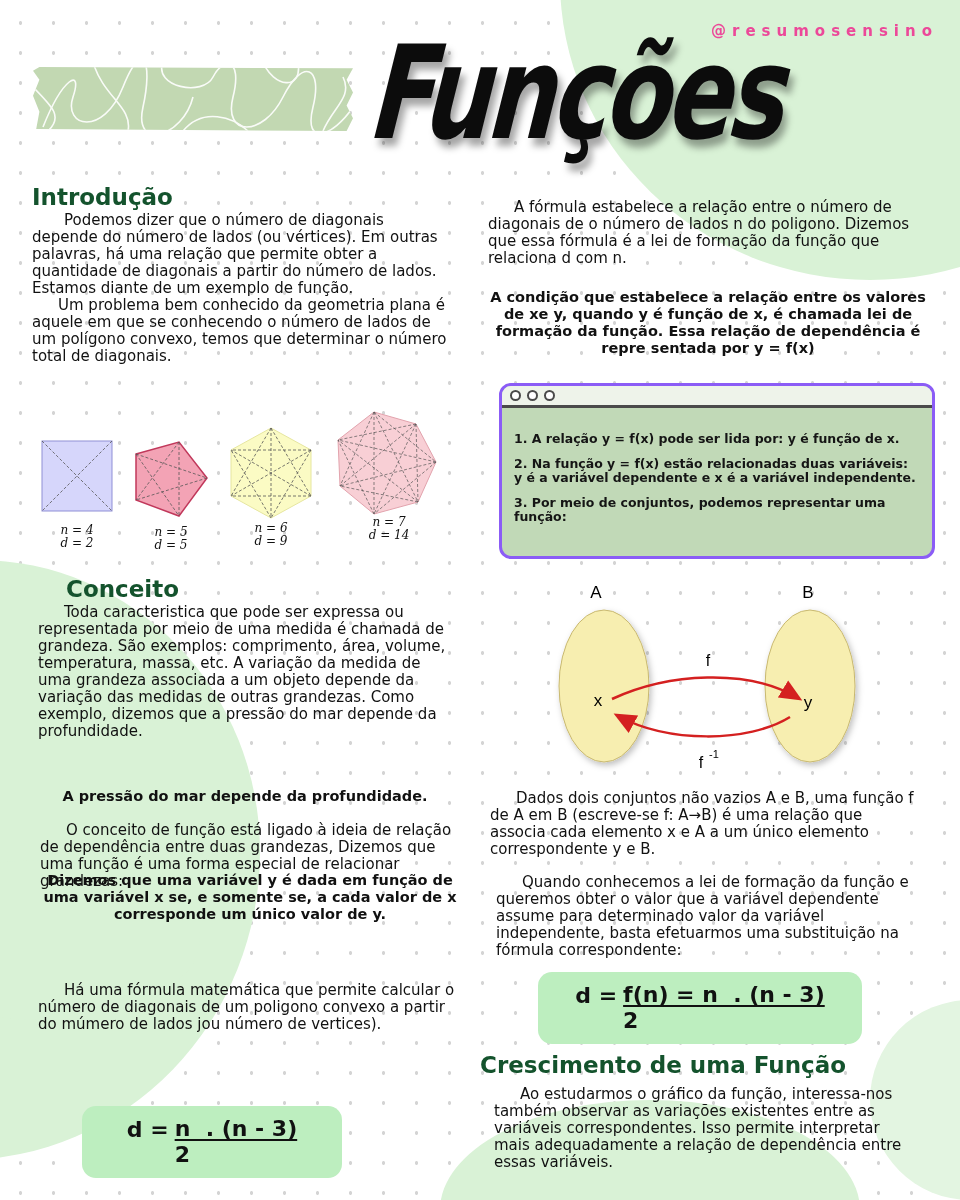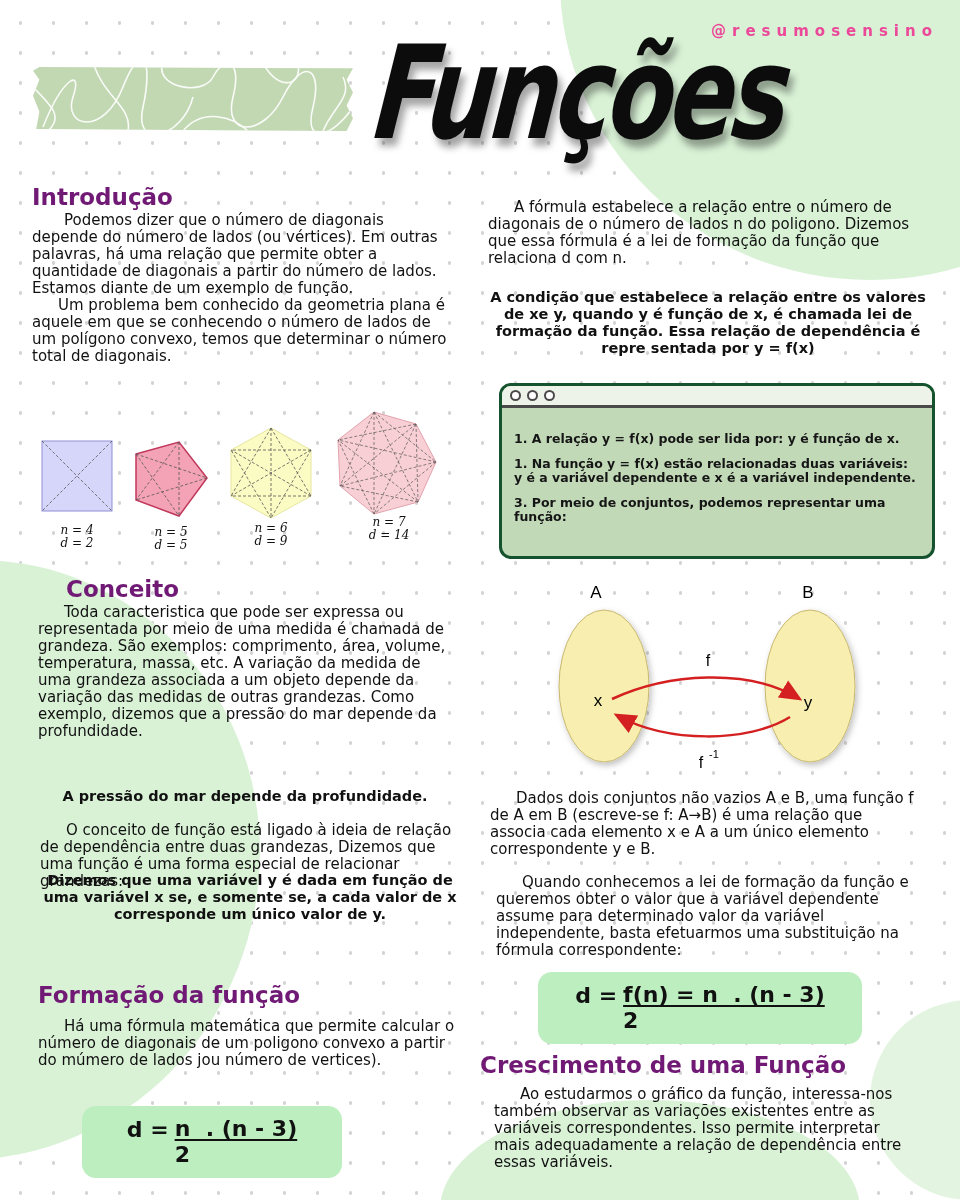--- a/index.html
+++ b/index.html
@@ -39,21 +39,21 @@
     transform: skewX(-6deg) scaleY(1.35);
     transform-origin: left top;
     text-shadow: 5px 6px 6px rgba(0,0,0,0.35);
     color: #0c0c0c;
   }
 
   h2.section-heading {
     font-family: "DejaVu Sans", sans-serif;
     font-weight: bold;
     font-size: 23px;
-    color: #701a75;
+    color: #14532d;
   }
   p.body {
     font-family: "DejaVu Sans", sans-serif;
     font-size: 15px;
     line-height: 17px;
     color: #111;
   }
   p.body.indent { text-indent: 26px; }
   p.bold-center {
     font-family: "DejaVu Sans", sans-serif;
@@ -71,21 +71,21 @@
   .polygons svg { position: absolute; }
   .poly-label {
     position: absolute;
     font-family: "DejaVu Serif", serif; font-style: italic;
     font-size: 12px; line-height: 13px; text-align: center;
   }
 
   .window-box {
     left: 499px; top: 383px; width: 436px; height: 176px;
     background: #c1d9b7;
-    border: 3px solid #14532d;
+    border: 3px solid #8b5cf6;
     border-radius: 12px;
     overflow: hidden;
   }
   .window-bar {
     height: 22px; background: #eef3ea; border-bottom: 3px solid #4a4a4a;
     display: flex; align-items: center; padding-left: 8px; gap: 6px;
   }
   .window-dot { width: 11px; height: 11px; border-radius: 50%; border: 2.5px solid #4a4a4a; background: #fff; }
   .window-content { padding: 24px 12px 0 12px; }
   .window-content p {
@@ -239,41 +239,40 @@
 </div>
 
 <div class="layer window-box">
   <div class="window-bar">
     <span class="window-dot"></span>
     <span class="window-dot"></span>
     <span class="window-dot"></span>
   </div>
   <div class="window-content">
     <p>1. A relação y = f(x) pode ser lida por: y é função de x.</p>
-    <p>1. Na função y = f(x) estão relacionadas duas variáveis: y é a variável dependente e x é a variável independente.</p>
+    <p>2. Na função y = f(x) estão relacionadas duas variáveis: y é a variável dependente e x é a variável independente.</p>
     <p>3. Por meio de conjuntos, podemos representar uma função:</p>
   </div>
 </div>
 
 <div class="layer concept">
   <h2 class="section-heading">Conceito</h2>
   <p class="body indent">Toda caracteristica que pode ser expressa ou representada por meio de uma medida é chamada de grandeza. São exemplos: comprimento, área, volume, temperatura, massa, etc. A variação da medida de uma grandeza associada a um objeto depende da variação das medidas de outras grandezas. Como exemplo, dizemos que a pressão do mar depende da profundidade.</p>
 </div>
 <div class="layer pressure">
   <p class="bold-center">A pressão do mar depende da profundidade.</p>
 </div>
 <div class="layer concept2">
   <p class="body indent">O conceito de função está ligado à ideia de relação de dependência entre duas grandezas, Dizemos que uma função é uma forma especial de relacionar grandezas:</p>
 </div>
 <div class="layer definition">
   <p class="bold-center">Dizemos que uma variável y é dada em função de uma variável x se, e somente se, a cada valor de x corresponde um único valor de y.</p>
 </div>
 
 <div class="layer formation">
-  <h2 class="section-heading">Formação da função</h2>
   <p class="body indent">Há uma fórmula matemática que permite calcular o número de diagonais de um poligono convexo a partir do múmero de lados jou número de vertices).</p>
 </div>
 <div class="layer formula-box formula-box-1">
   <span class="lhs">d =</span>
   <span class="frac">
     <span class="numer" style="white-space:pre">n  . (n - 3)</span>
     <span class="denom">2</span>
   </span>
 </div>
 

